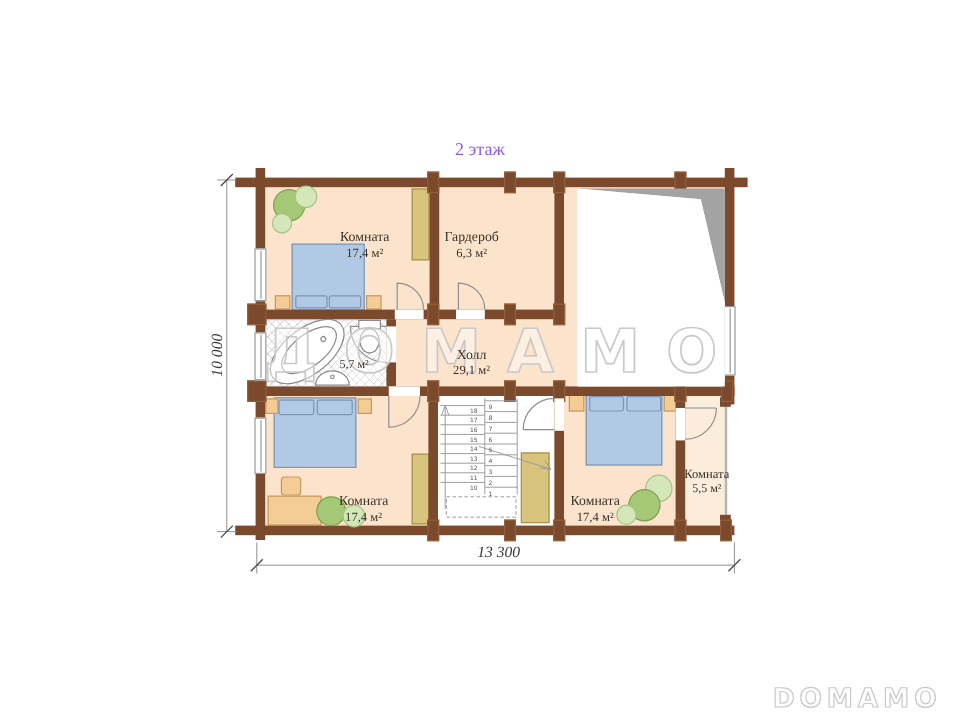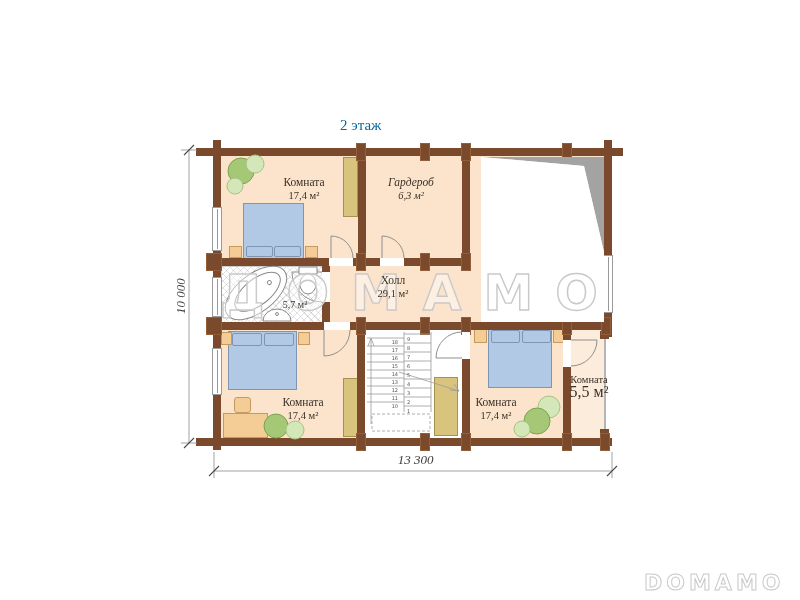--- a/index.html
+++ b/index.html
@@ -19,23 +19,23 @@
   .wardrobe{background:var(--wardrobe,#d9c47e);border:1px solid var(--wardrobe-border,#a8904e);}
   .desk,.stool{background:var(--cabinet,#f3cc96);border:1px solid var(--cabinet-border,#c59a60);}
   .stool{border-radius:3px;}
   .bathfloor{background-color:#fff;
     background-image:
       repeating-linear-gradient(45deg, rgba(120,120,120,.22) 0, rgba(120,120,120,.22) .8px, transparent .8px, transparent 5px),
       repeating-linear-gradient(135deg, rgba(120,120,120,.22) 0, rgba(120,120,120,.22) .8px, transparent .8px, transparent 5px);
     border:1px solid #cfcfcf;}
   .railing{position:absolute;background:#b5b5b5;z-index:9;}
   .rlabel{position:absolute;text-align:center;z-index:35;color:var(--text,#3b322a);line-height:13px;}
-  .rname{font-size:11.5px;display:block;}
+  .rname{font-size:11.5px;display:block;margin-top:16px;}
   .rarea{font-size:10.5px;display:block;}
-  .title{position:absolute;text-align:left;font-size:15px;color:#0369a1;z-index:35;}
+  .title{position:absolute;text-align:center;font-size:15px;color:#8b5cf6;z-index:35;}
   .dim{position:absolute;font-style:italic;font-size:13px;color:#3a3a3a;text-align:center;z-index:35;white-space:nowrap;}
   .wm{position:absolute;font-family:"DejaVu Sans",sans-serif;font-weight:bold;white-space:nowrap;
       color:rgba(255,255,255,0.45);-webkit-text-stroke:1.4px var(--watermark,#c9c9c9);z-index:30;}
   #overlay{position:absolute;left:0;top:0;z-index:20;pointer-events:none;}
   .shadow-poly{fill:var(--shadow,#a3a3a3);}
   .white-poly{fill:#ffffff;}
   .ln{stroke:var(--line,#8f8f8f);fill:none;stroke-width:1;}
   .fix{stroke:#8a8a8a;fill:#fff;stroke-width:1;}
   .stairs-ln{stroke:#9a9a9a;fill:none;stroke-width:0.8;}
   .stnum{font:5px "DejaVu Sans",sans-serif;fill:#555;}
@@ -211,42 +211,42 @@
     <g>
       <path class="dimln" d="M214 471 H612 M214 452 V478 M612 452 V478"></path>
       <path class="dimtick" d="M209 476 L219 466 M607 476 L617 466"></path>
     </g>
   </svg>
 
   <div class="rlabel" style="left:244px;top:176px;width:120px;">
     <span class="rname">Комната</span>
     <span class="rarea">17,4 м²</span>
   </div>
-  <div class="rlabel" style="left:351px;top:176px;width:120px;font-style:italic;">
+  <div class="rlabel" style="left:333px;top:176px;width:120px;">
     <span class="rname">Гардероб</span>
     <span class="rarea">6,3 м²</span>
   </div>
   <div class="rlabel" style="left:333px;top:274px;width:120px;">
     <span class="rname">Холл</span>
     <span class="rarea">29,1 м²</span>
   </div>
   <div class="rlabel" style="left:260px;top:298px;width:70px;">
     <span class="rarea" style="font-size:10px;">5,7 м²</span>
   </div>
   <div class="rlabel" style="left:243px;top:396px;width:120px;">
     <span class="rname">Комната</span>
     <span class="rarea">17,4 м²</span>
   </div>
   <div class="rlabel" style="left:436px;top:396px;width:120px;">
     <span class="rname">Комната</span>
     <span class="rarea">17,4 м²</span>
   </div>
   <div class="rlabel" style="left:557px;top:374px;width:64px;line-height:12px;">
     <span class="rname" style="font-size:10.5px;">Комната</span>
-    <span class="rarea" style="font-size:16px;">5,5 м²</span>
+    <span class="rarea" style="font-size:10px;">5,5 м²</span>
   </div>
 
   <div class="dim" style="left:149px;top:288px;width:64px;transform:rotate(-90deg);">10 000</div>
   <div class="dim" style="left:368px;top:452px;width:95px;">13 300</div>
 
   <div class="wm" style="left:644px;top:570px;font-size:22px;letter-spacing:4px;-webkit-text-stroke-width:1px;">DOMAMO</div>
   <div class="wm" style="left:220px;top:264px;font-size:50px;letter-spacing:22px;">ДОМАМО</div>
 
 </div>
 

